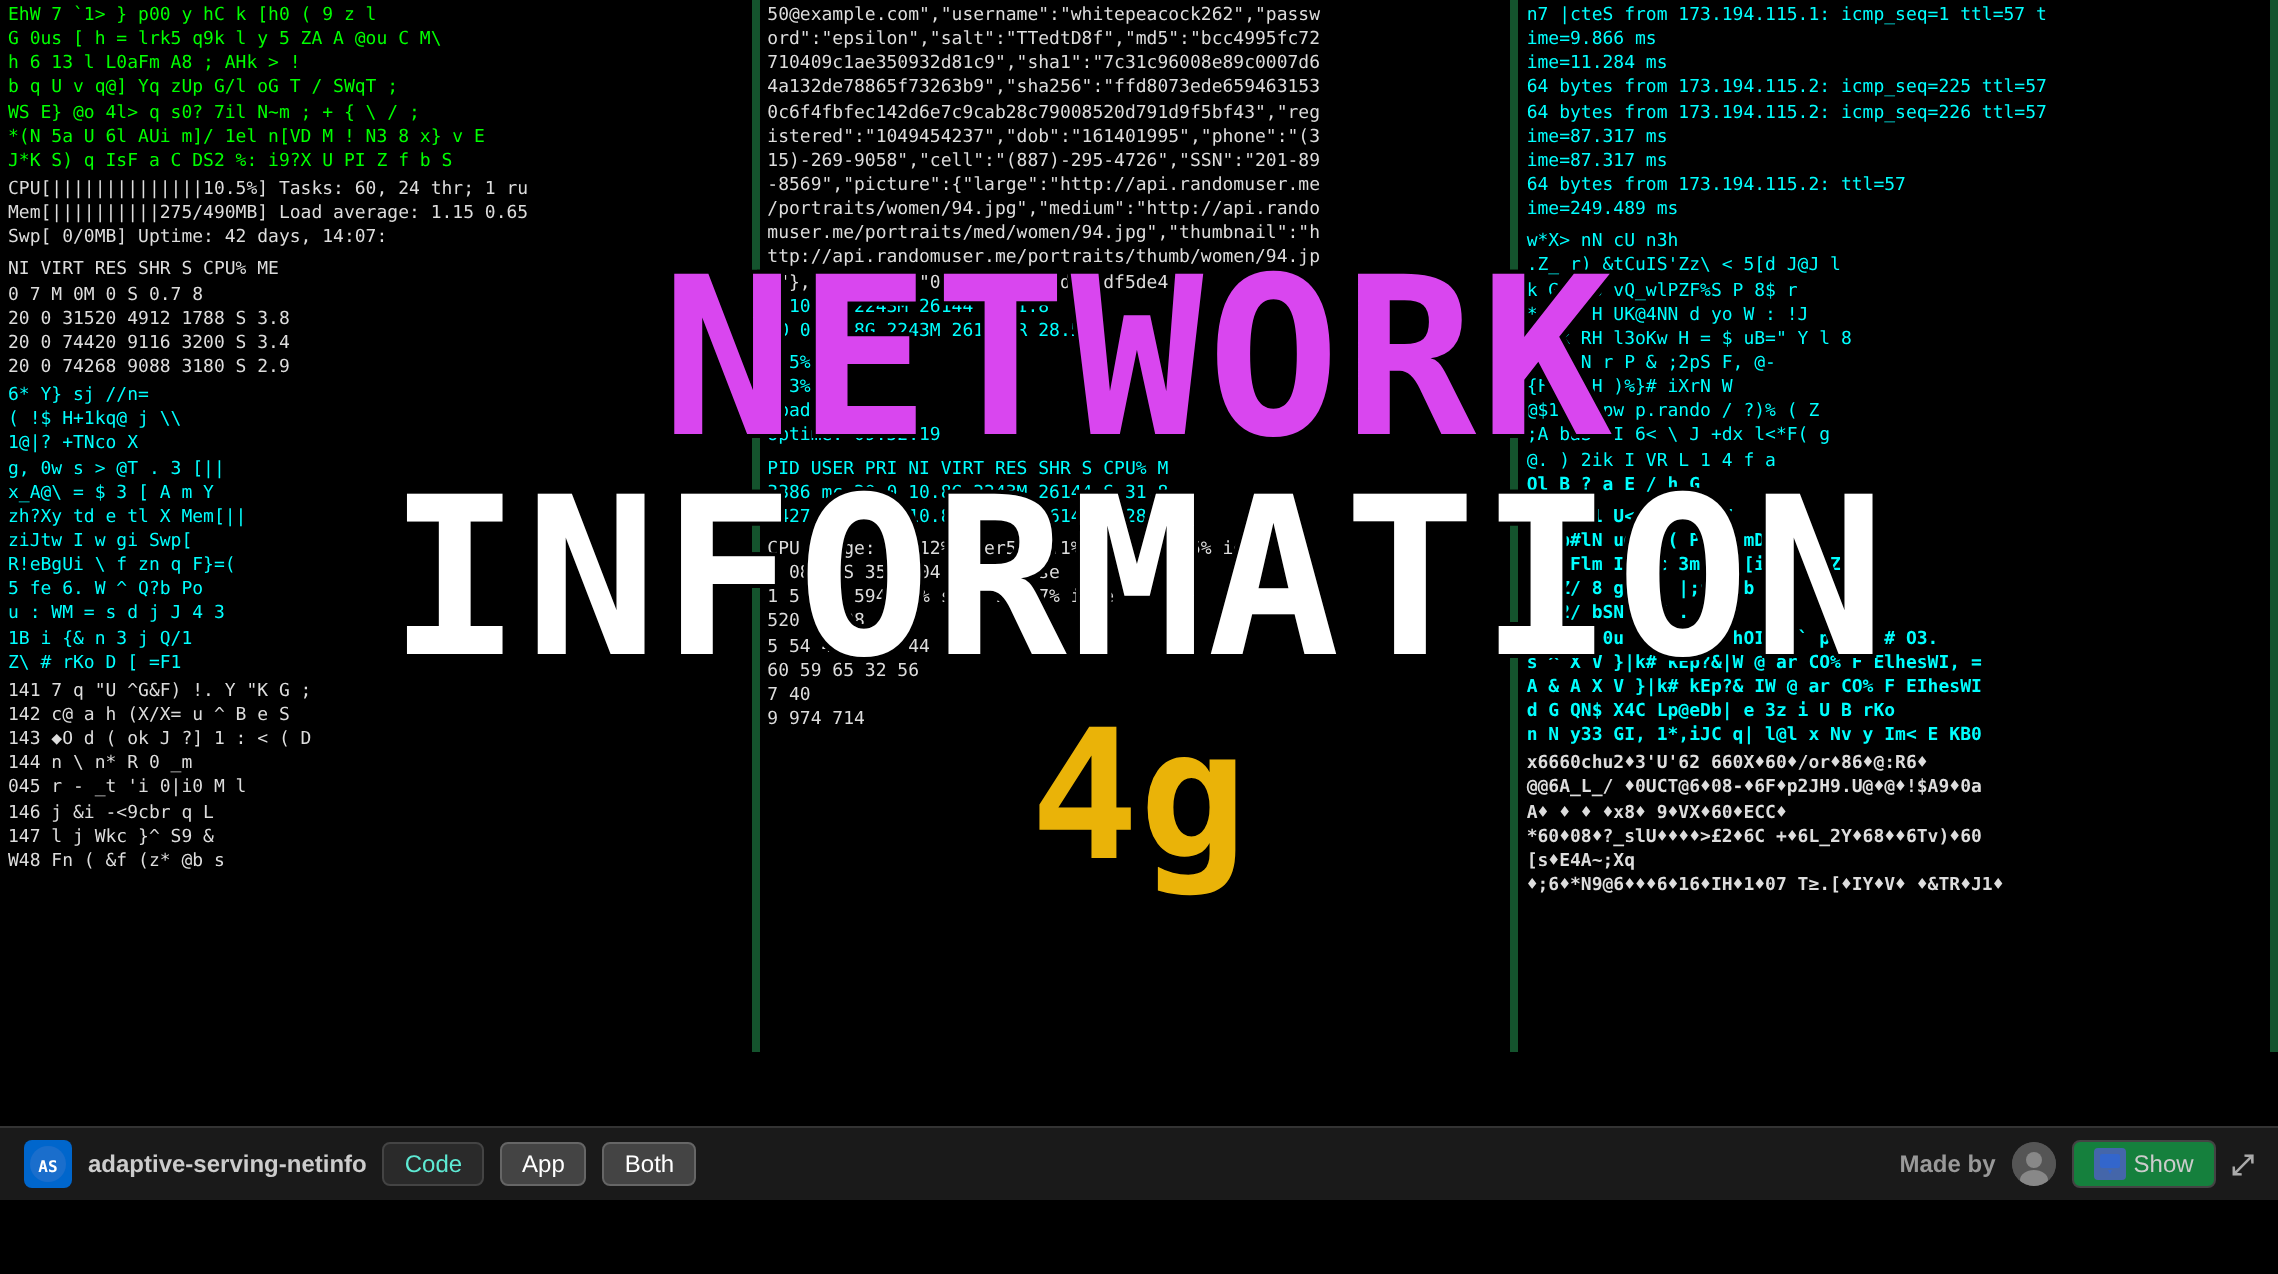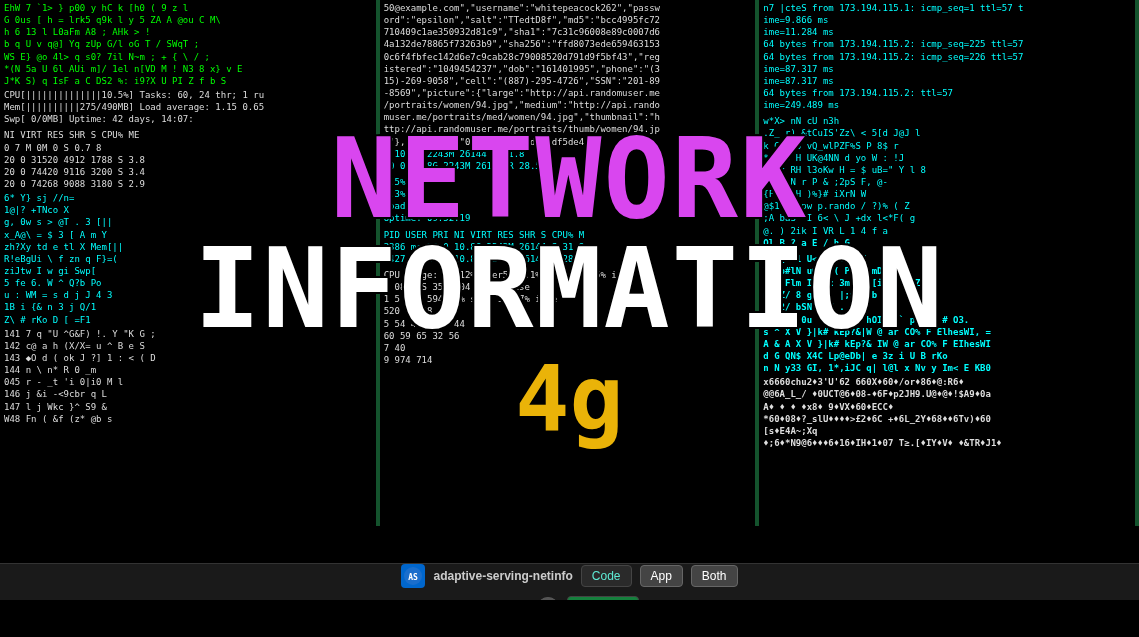--- a/index.html
+++ b/index.html
@@ -82,21 +82,20 @@
       bottom: 0;
       left: 0;
       width: 1139px;
       height: 37px;
       background: #1a1a1a;
       border-top: 1px solid #333;
       display: flex;
       align-items: center;
       padding: 0 12px;
       gap: 8px;
-      flex-direction: column;
     }
 
     .toolbar-left {
       display: flex;
       align-items: center;
       gap: 8px;
       flex: 1;
     }
 
     .app-icon {
@@ -209,26 +208,27 @@
     <div class="term-line t"> J*K     S)   q   IsF  a   C   DS2   %:   i9?X     U     PI    Z f b     S</div>
     <div class="term-line tw" style="margin-top:2px">CPU[||||||||||||||10.5%]    Tasks: 60, 24 thr; 1 ru</div>
     <div class="term-line tw">Mem[||||||||||275/490MB]   Load average: 1.15 0.65</div>
     <div class="term-line tw">Swp[  0/0MB]              Uptime: 42 days, 14:07:</div>
     <div class="term-line tw" style="margin-top:4px">  NI  VIRT   RES   SHR S CPU%  ME</div>
     <div class="term-line tw">   0  7 M     0M           0 S  0.7   8</div>
     <div class="term-line tw">  20  0 31520  4912  1788 S  3.8</div>
     <div class="term-line tw">  20  0 74420  9116  3200 S  3.4</div>
     <div class="term-line tw">  20  0 74268  9088  3180 S  2.9</div>
     <div class="term-line tc" style="margin-top:2px"> 6*  Y}          sj //n=      </div>
+    <div class="term-line tc"> ( !$           H+1kq@  j     \\ </div>
     <div class="term-line tc"> 1@|?          +TNco   X</div>
     <div class="term-line tc"> g, 0w          s &gt;  @T  .    3 [||</div>
     <div class="term-line tc"> x_A@\         =  $         3  [  A m  Y</div>
     <div class="term-line tc">  zh?Xy         td  e  tl      X    Mem[||</div>
+    <div class="term-line tc">  ziJtw   I     w    gi     Swp[</div>
     <div class="term-line tc">  R!eBgUi    \  f   zn  q  F}=(</div>
-    <div class="term-line tc">  ziJtw   I     w    gi     Swp[</div>
     <div class="term-line tc"> 5 fe  6.   W    ^   Q?b   Po</div>
     <div class="term-line tc"> u :    WM  =    s  d  j J 4 3</div>
     <div class="term-line tc"> 1B      i {&amp;   n   3     j Q/1</div>
     <div class="term-line tc"> Z\   #    rKo    D   [  =F1</div>
     <div class="term-line tw" style="margin-top:2px">141                7 q   "U  ^G&amp;F) !.    Y   "K G   ;</div>
     <div class="term-line tw">142               c@     a   h (X/X=   u ^  B  e  S</div>
     <div class="term-line tw">143               ◆O     d  (  ok  J ?]  1  :  &lt; (  D</div>
     <div class="term-line tw">144               n \          n*  R   0   _m</div>
     <div class="term-line tw">045               r -   _t    'i   0|i0  M   l</div>
     <div class="term-line tw">146                j    &amp;i     -&lt;9cbr   q    L</div>

